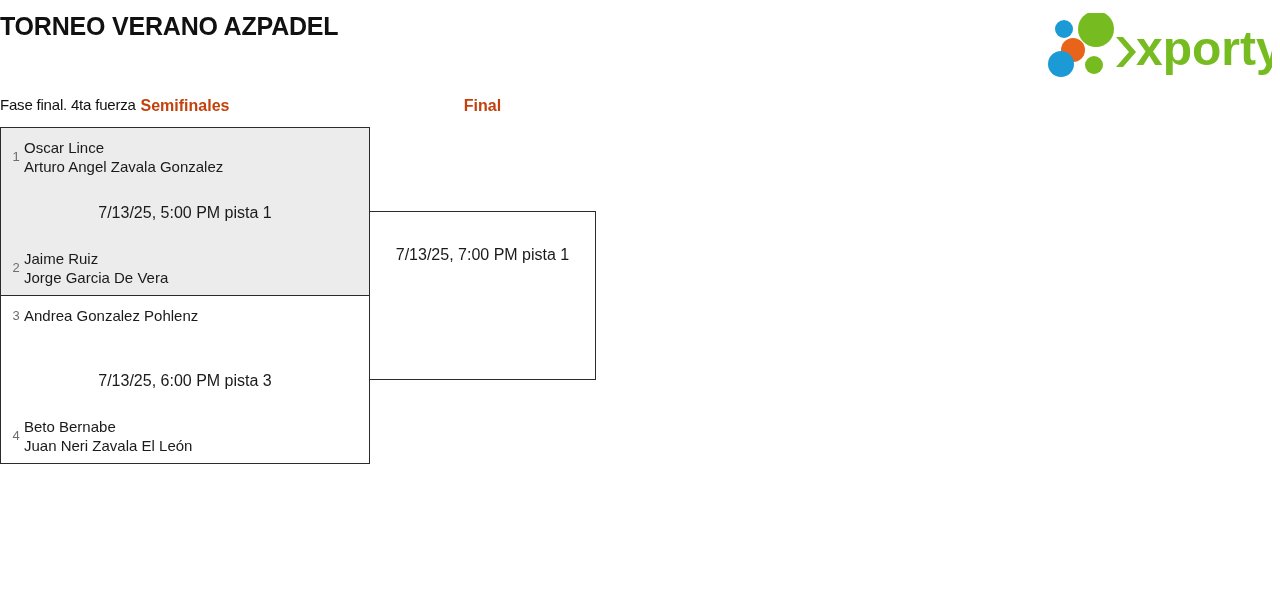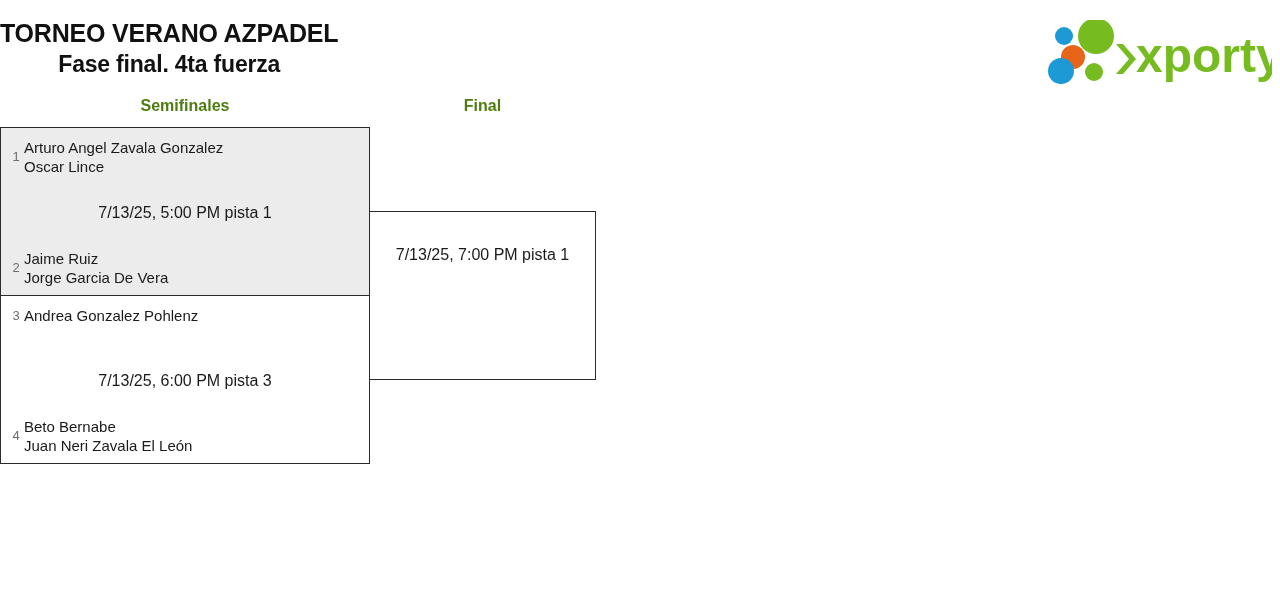--- a/index.html
+++ b/index.html
@@ -13,63 +13,63 @@
     position: relative;
     font-family: "Liberation Sans", sans-serif;
     color: #1a1a1a;
     overflow: hidden;
   }
 
   
   .page-header {
     position: absolute;
     left: 0;
-    top: 16px;
+    top: 9px;
     width: 1280px;
     height: 90px;
-    text-align: center;
   }
   .title-block {
     position: absolute;
     left: 0;
     top: 2px;
   }
   .title-line1 {
     font-size: 25px;
     font-weight: bold;
     line-height: 31px;
     letter-spacing: -0.2px;
     color: #111111;
     white-space: nowrap;
   }
   .title-line2 {
-    font-size: 23px;
-    font-weight: bold;
+    font-size: 15px;
+    font-weight: normal;
     line-height: 30px;
     letter-spacing: -0.2px;
     color: #111111;
     white-space: nowrap;
+    margin-top: 48px;
   }
 
   
   .logo {
     position: absolute;
     right: 8px;
     top: 4px;
     width: 228px;
     height: 64px;
   }
   .logo svg { display: block; }
 
   
   .round-label {
     position: absolute;
     font-size: 16px;
     font-weight: bold;
-    color: #4d7c0f;
+    color: #c2410c;
     text-align: center;
     white-space: nowrap;
   }
   .round-semis  { left: 0px;   top: 97px; width: 370px; }
   .round-final  { left: 369px; top: 97px; width: 227px; }
 
   
   .bracket {
     position: absolute;
     left: 0;
@@ -175,22 +175,22 @@
 <div class="round-label round-semis">Semifinales</div>
 
 <div class="round-label round-final">Final</div>
 
 <div class="bracket">
 
   <div class="match match-sf1">
     <div class="team team-top">
       <span class="seed">1</span>
       <span class="players">
+        <span class="player-line">Oscar Lince</span>
         <span class="player-line">Arturo Angel Zavala Gonzalez</span>
-        <span class="player-line">Oscar Lince</span>
       </span>
     </div>
     <div class="match-time">7/13/25, 5:00 PM pista 1</div>
     <div class="team team-bottom">
       <span class="seed">2</span>
       <span class="players">
         <span class="player-line">Jaime Ruiz</span>
         <span class="player-line">Jorge Garcia De Vera</span>
       </span>
     </div>

